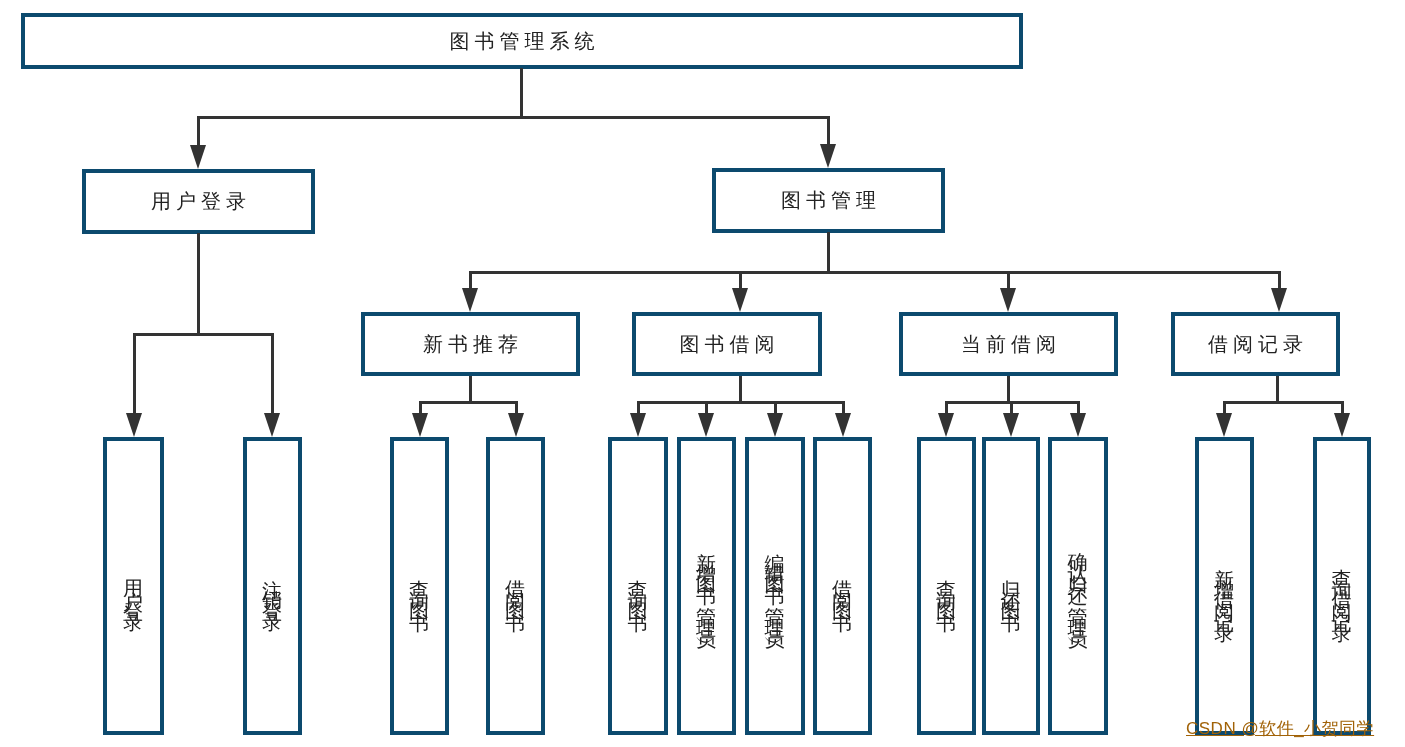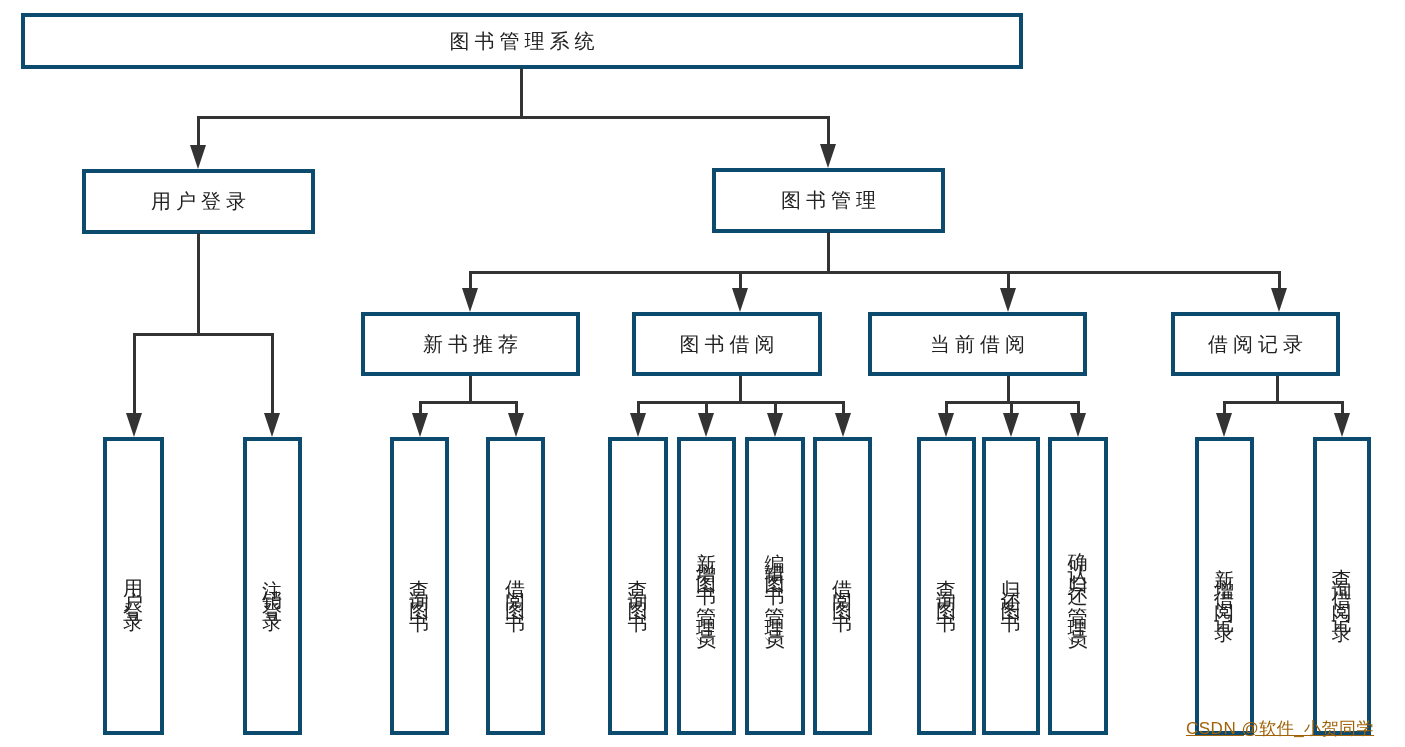--- a/index.html
+++ b/index.html
@@ -73,21 +73,21 @@
   </div>
 
   <div class="box" style="left:712px;top:168px;width:233px;height:65px">
     <span class="hlabel">图书管理</span>
   </div>
 
   <div class="box" style="left:632px;top:312px;width:190px;height:64px">
     <span class="hlabel">图书借阅</span>
   </div>
 
-  <div class="box" style="left:868px;top:312px;width:219px;height:64px">
+  <div class="box" style="left:899px;top:312px;width:219px;height:64px">
     <span class="hlabel">当前借阅</span>
   </div>
 
   <div class="box" style="left:1171px;top:312px;width:169px;height:64px">
     <span class="hlabel">借阅记录</span>
   </div>
 
   <div class="box" style="left:103px;top:437px;width:61px;height:298px">
     <span class="vlabel">用户登录</span>
   </div>

